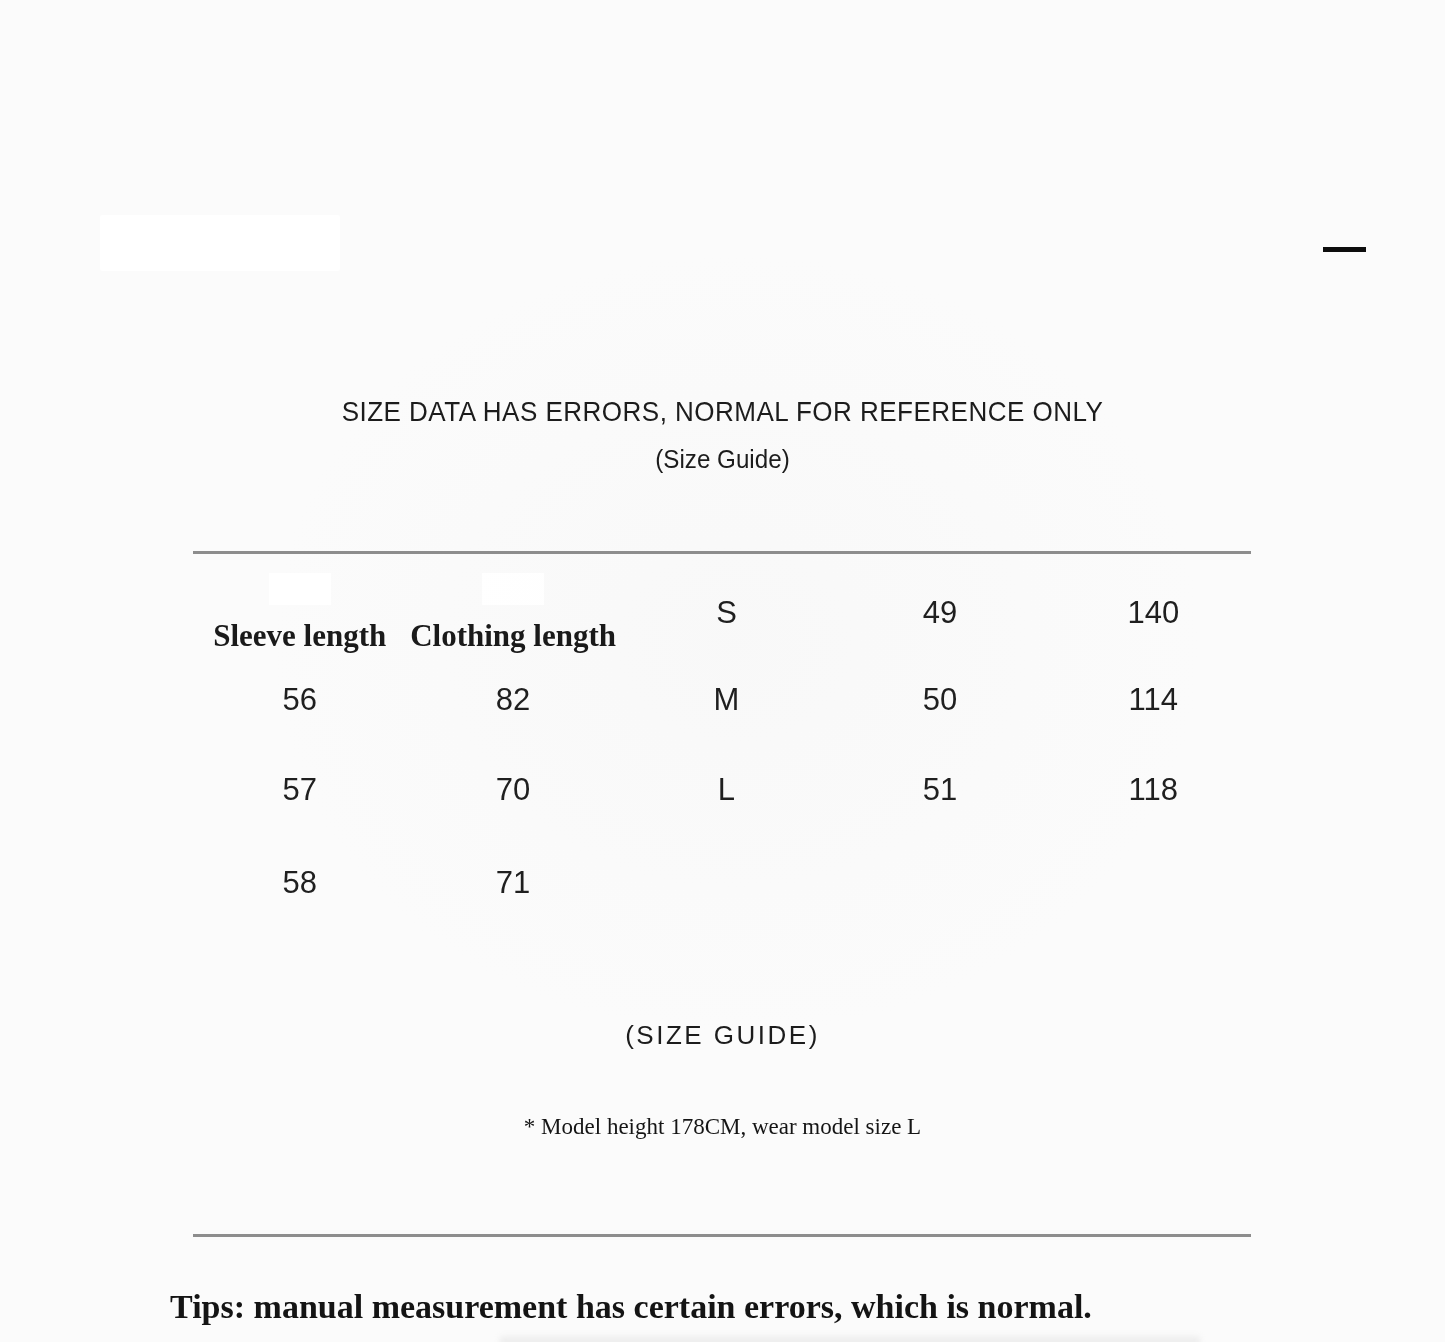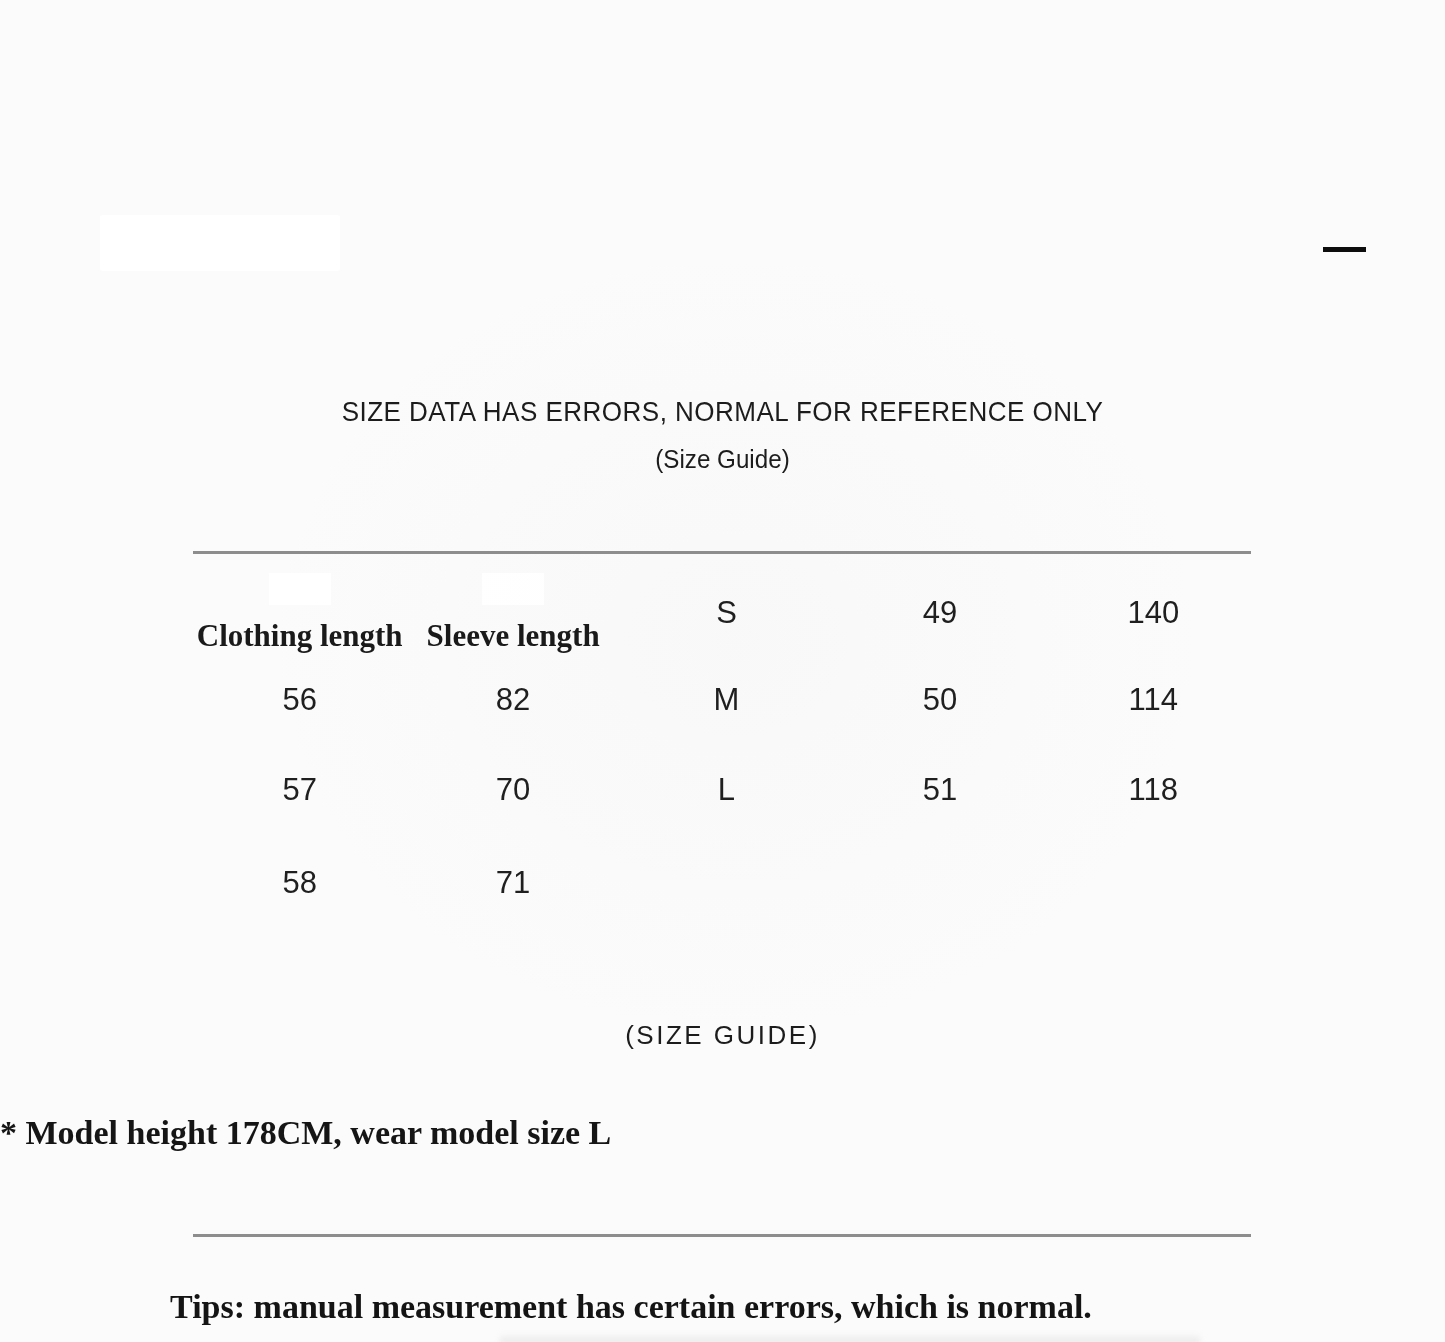--- a/index.html
+++ b/index.html
@@ -100,24 +100,24 @@
     left: 0; top: 1020px; width: 1445px;
     text-align: center;
     font-size: 26px;
     letter-spacing: 2.5px;
     color: #1c1c1c;
     white-space: nowrap;
   }
   .model-note {
     position: absolute;
     left: 0; top: 1114px; width: 1445px;
-    text-align: left;
+    text-align: center;
     font-family: "Liberation Serif", serif;
-    font-weight: 700;
-    font-size: 34px;
+    font-weight: 400;
+    font-size: 23px;
     color: #151515;
     white-space: nowrap;
   }
   .tips-note {
     position: absolute;
     left: 0; top: 1288px; width: 1262px;
     text-align: center;
     font-family: "Liberation Serif", serif;
     font-weight: 700;
     font-size: 34px;
@@ -143,25 +143,25 @@
 
   <div class="heading">SIZE DATA HAS ERRORS, NORMAL FOR REFERENCE ONLY</div>
   <div class="subheading">(Size Guide)</div>
 
   <div class="rule rule-top"></div>
 
   <div class="size-table">
 
     <div class="th-cell">
       <span class="th-erased"></span>
-      <span class="th-label">Clothing length</span>
+      <span class="th-label">Sleeve length</span>
     </div>
     <div class="th-cell">
       <span class="th-erased"></span>
-      <span class="th-label">Sleeve length</span>
+      <span class="th-label">Clothing length</span>
     </div>
 
     <div class="td-cell">S</div>
     <div class="td-cell">49</div>
     <div class="td-cell">140</div>
     <div class="td-cell">56</div>
     <div class="td-cell">82</div>
 
     <div class="td-cell">M</div>
     <div class="td-cell">50</div>

